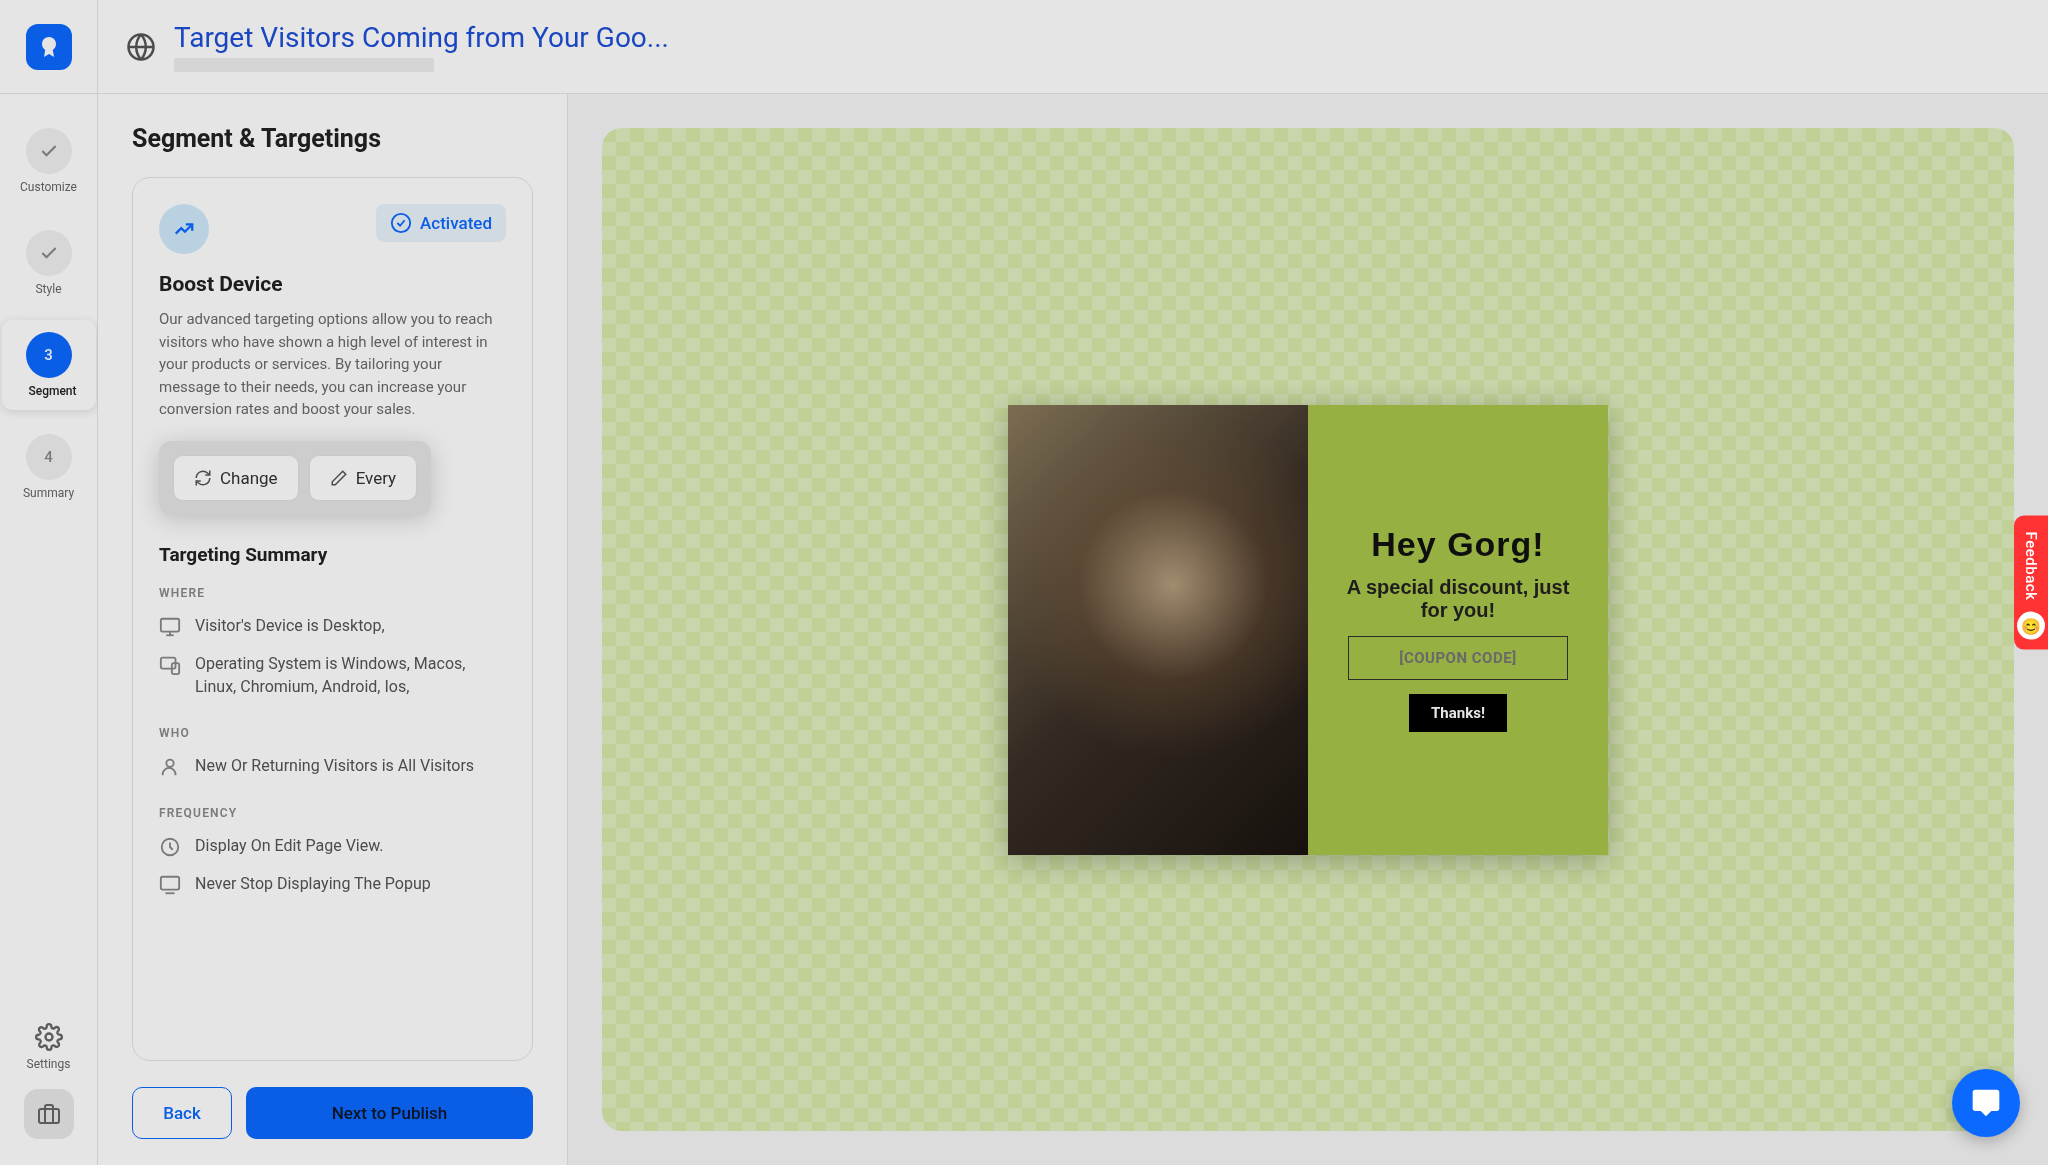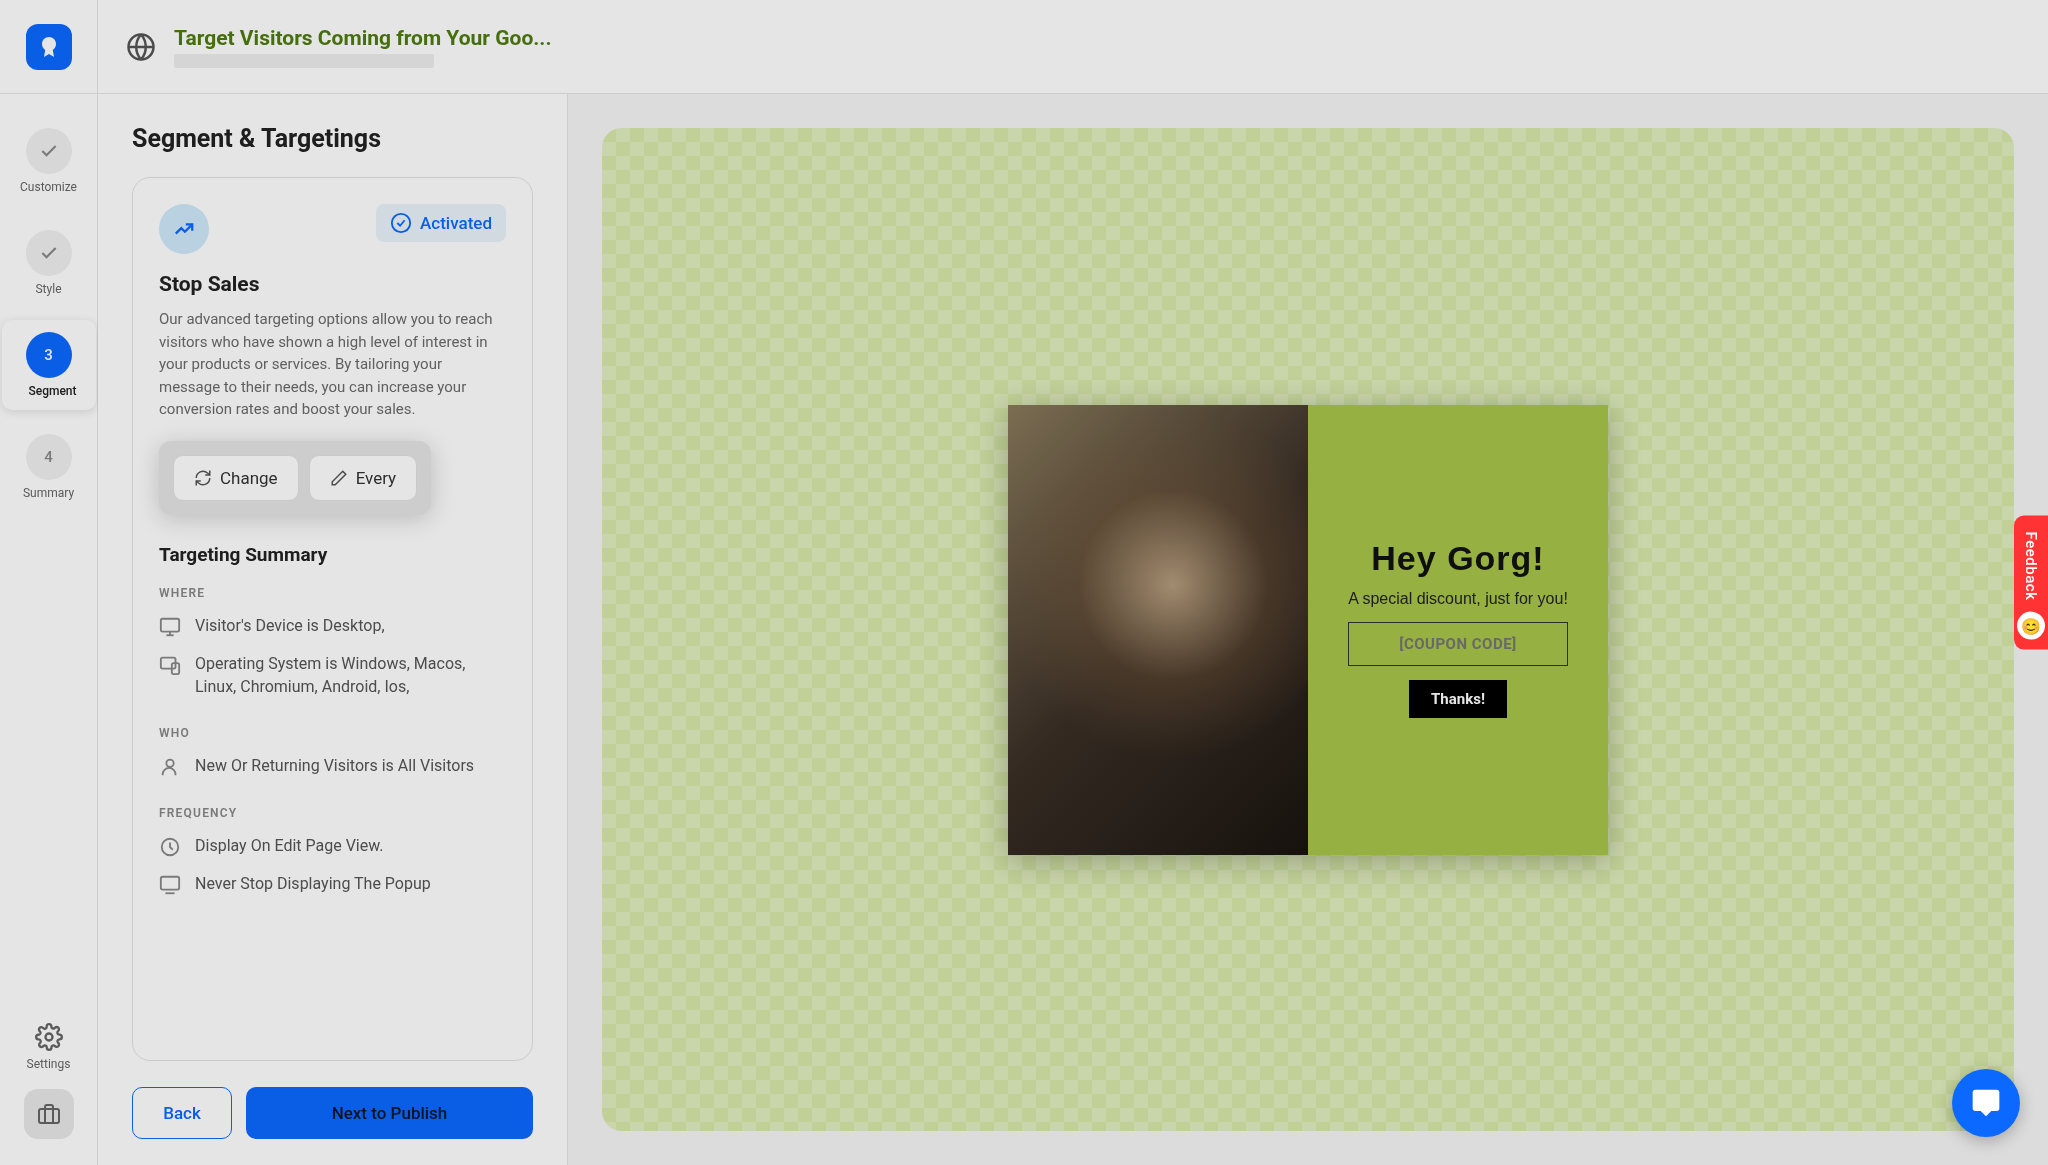--- a/index.html
+++ b/index.html
@@ -8,21 +8,21 @@
 .dim-overlay { position: fixed; inset: 0; background: rgba(0,0,0,0.1); pointer-events: none; z-index: 5; }
 
 
 .top-header { height: 94px; display: flex; align-items: center; border-bottom: 1px solid #e5e5e5; background: #fff; position: relative; z-index: 1; }
 .logo-box { width: 98px; height: 94px; display: flex; align-items: center; justify-content: center; border-right: 1px solid #e5e5e5; }
 .logo-circle { width: 46px; height: 46px; border-radius: 12px; background: #0b69ff; display: flex; align-items: center; justify-content: center; }
 .logo-circle svg { width: 24px; height: 24px; fill: #fff; }
 .header-main { flex: 1; display: flex; align-items: center; padding: 0 28px; gap: 18px; }
 .globe-icon { width: 30px; height: 30px; color: #555; }
 .header-title-block { display: flex; flex-direction: column; }
-.header-title { font-size: 21px; font-weight: 700; color: #4d7c0f; }
+.header-title { font-size: 28px; font-weight: 400; color: #1d4ed8; }
 .header-sub { width: 260px; height: 14px; background: #eee; border-radius: 2px; margin-top: 4px; }
 
 
 .app-body { flex: 1; display: flex; min-height: 0; }
 
 
 .nav-rail { width: 98px; border-right: 1px solid #e5e5e5; background: #fff; display: flex; flex-direction: column; align-items: center; padding-top: 22px; gap: 12px; position: relative; z-index: 1; }
 .nav-step { width: 94px; display: flex; flex-direction: column; align-items: center; gap: 6px; padding: 12px 0; border-radius: 10px; cursor: pointer; }
 .nav-step.active { background: #fff; box-shadow: 0 2px 10px rgba(0,0,0,0.12); position: relative; z-index: 10; }
 .step-circle { width: 46px; height: 46px; border-radius: 50%; background: #f0f0f0; display: flex; align-items: center; justify-content: center; color: #888; font-size: 15px; font-weight: 500; }
@@ -70,21 +70,21 @@
   linear-gradient(45deg, rgba(255,255,255,0.25) 25%, transparent 25%, transparent 75%, rgba(255,255,255,0.25) 75%),
   linear-gradient(45deg, rgba(255,255,255,0.25) 25%, transparent 25%, transparent 75%, rgba(255,255,255,0.25) 75%);
   background-size: 28px 28px; background-position: 0 0, 14px 14px;
   display: flex; align-items: center; justify-content: center; }
 .popup-preview { width: 600px; height: 450px; display: flex; box-shadow: 0 6px 30px rgba(0,0,0,0.25); }
 .popup-img { width: 300px; background: linear-gradient(135deg,#8a7a5c 0%, #3a2f26 50%, #1a1410 100%); position: relative; }
 .popup-img::after { content:''; position:absolute; inset:0; background:
   radial-gradient(circle at 55% 40%, rgba(230,200,160,0.7) 0%, rgba(120,90,60,0.4) 30%, transparent 55%); }
 .popup-right { width: 300px; background: #a8c44a; display: flex; flex-direction: column; align-items: center; justify-content: center; padding: 30px; gap: 14px; }
 .popup-hey { font-family: Impact, 'Arial Black', sans-serif; font-size: 34px; font-weight: 900; text-align: center; letter-spacing: 1px; color: #111; text-transform: none; line-height: 1.05; }
-.popup-sub { font-family: 'Arial Black', sans-serif; font-size: 16px; font-weight: 400; text-align: center; color: #222; }
+.popup-sub { font-family: 'Arial Black', sans-serif; font-size: 20px; font-weight: 700; text-align: center; color: #222; }
 .coupon-input { width: 220px; height: 44px; border: 1px solid #333; background: transparent; text-align: center; font-size: 15px; font-weight: 700; color: #222; letter-spacing: 0.5px; }
 .thanks-btn { background: #000; color: #fff; padding: 10px 22px; font-size: 15px; font-weight: 700; border: none; }
 
 
 .feedback-tab { position: fixed; right: 0; top: 50%; transform: translateY(-50%); background: #ff3333; color: #fff; border-radius: 10px 0 0 10px; padding: 16px 8px 50px 8px; display: flex; flex-direction: column; align-items: center; gap: 10px; z-index: 20; }
 .feedback-text { writing-mode: vertical-rl; font-size: 15px; font-weight: 500; letter-spacing: 0.5px; }
 .feedback-emoji { width: 28px; height: 28px; background: #fff; border-radius: 50%; display: flex; align-items: center; justify-content: center; font-size: 16px; position: absolute; bottom: 10px; }
 
 
 .chat-fab { position: fixed; right: 28px; bottom: 28px; width: 68px; height: 68px; border-radius: 50%; background: #0b69ff; display: flex; align-items: center; justify-content: center; z-index: 20; box-shadow: 0 4px 16px rgba(0,0,0,0.25); }
@@ -170,21 +170,21 @@
             </svg>
         </div>
         <div class="activated-pill">
           <svg viewBox="0 0 24 24" fill="none" stroke="currentColor" stroke-width="2">
               <circle cx="12" cy="12" r="10"></circle>
               <polyline points="8 12 11 15 16 9"></polyline>
             </svg>
           <span>Activated</span>
         </div>
       </div>
-      <div class="card-h">Stop Sales</div>
+      <div class="card-h">Boost Device</div>
       <div class="card-desc">Our advanced targeting options allow you to reach visitors who have shown a high level of interest in your products or services. By tailoring your message to their needs, you can increase your conversion rates and boost your sales.</div>
 
       <div class="action-row">
         <div class="action-row-inner">
           <button class="pill-btn">
             <svg viewBox="0 0 24 24" fill="none" stroke="currentColor" stroke-width="2">
                 <path d="M21 2v6h-6"></path>
                 <path d="M3 12a9 9 0 0115-6.7L21 8"></path>
                 <path d="M3 22v-6h6"></path>
                 <path d="M21 12a9 9 0 01-15 6.7L3 16"></path>

